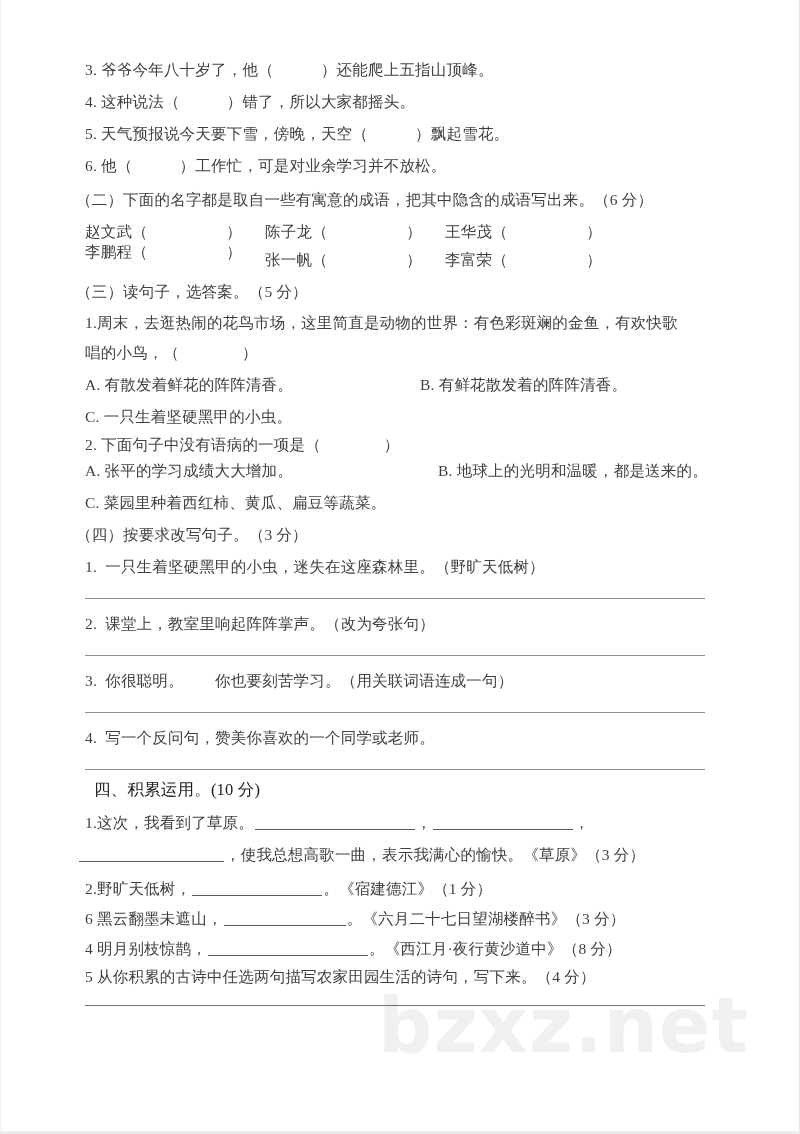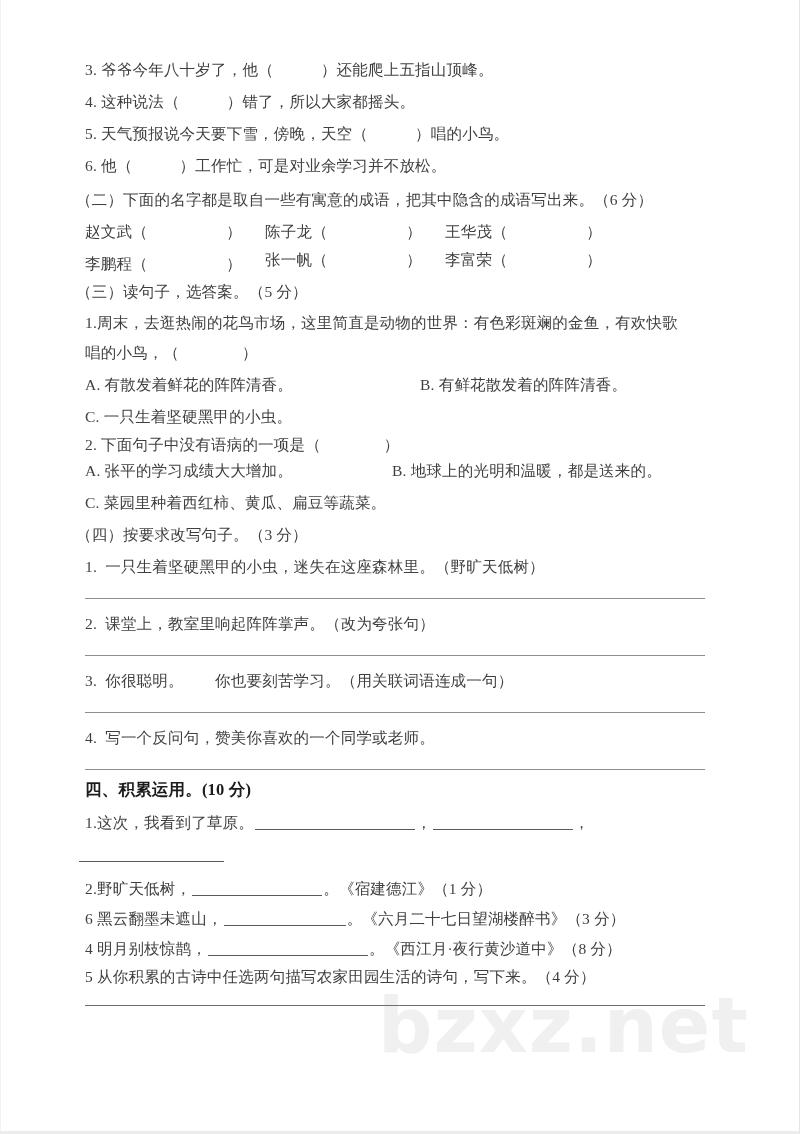--- a/index.html
+++ b/index.html
@@ -54,28 +54,29 @@
     color: #3f3f3f;
     font-size: 15.5px;
     line-height: 1;
     white-space: nowrap;
     letter-spacing: 0.2px;
   }
   .ln.ind {
     left: 76px;
   }
   .bold {
-    font-weight: bold;
+    font-weight: normal;
     color: #1c1c1c;
     font-size: 16.5px;
+    margin-left: 9px;
   }
   .col2 { left: 265px; }
   .col3 { left: 445px; }
   .optB { left: 420px; }
-  .optB2 { left: 392px; }
+  .optB2 { left: 438px; }
 
   
   .rule {
     position: absolute;
     left: 85px;
     width: 620px;
     height: 0;
     border-top: 1.3px solid #8d8d8d;
     z-index: 2;
   }
@@ -103,34 +104,34 @@
     <div class="ln" style="top:62px">
       <span>3.</span>
       <span>爷爷今年八十岁了，他（　　　）还能爬上五指山顶峰。</span>
     </div>
     <div class="ln" style="top:94px">
       <span>4.</span>
       <span>这种说法（　　　）错了，所以大家都摇头。</span>
     </div>
     <div class="ln" style="top:126px">
       <span>5.</span>
-      <span>天气预报说今天要下雪，傍晚，天空（　　　）唱的小鸟。</span>
+      <span>天气预报说今天要下雪，傍晚，天空（　　　）飘起雪花。</span>
     </div>
     <div class="ln" style="top:158px">
       <span>6.</span>
       <span>他（　　　）工作忙，可是对业余学习并不放松。</span>
     </div>
 
     <div class="ln ind" style="top:192px">（二）下面的名字都是取自一些有寓意的成语，把其中隐含的成语写出来。（6 分）</div>
 
     <div class="ln" style="top:224px">赵文武（　　　　　）</div>
     <div class="ln col2" style="top:224px">陈子龙（　　　　　）</div>
     <div class="ln col3" style="top:224px">王华茂（　　　　　）</div>
 
-    <div class="ln" style="top:256px">李鹏程（　　　　　）</div>
+    <div class="ln" style="top:244px">李鹏程（　　　　　）</div>
     <div class="ln col2" style="top:252px">张一帆（　　　　　）</div>
     <div class="ln col3" style="top:252px">李富荣（　　　　　）</div>
 
     <div class="ln ind" style="top:284px">（三）读句子，选答案。（5 分）</div>
 
     <div class="ln" style="top:315px">1.周末，去逛热闹的花鸟市场，这里简直是动物的世界：有色彩斑斓的金鱼，有欢快歌</div>
     <div class="ln" style="top:345px">唱的小鸟，（　　　　）</div>
 
     <div class="ln" style="top:377px">A. 有散发着鲜花的阵阵清香。</div>
     <div class="ln optB" style="top:377px">B. 有鲜花散发着的阵阵清香。</div>
@@ -166,21 +167,21 @@
       <span>写一个反问句，赞美你喜欢的一个同学或老师。</span>
     </div>
     <div class="rule" style="top:769px"></div>
 
     <div class="ln bold" style="top:782px">四、积累运用。(10 分)</div>
 
     <div class="ln" style="top:813px">
       <span>1.这次，我看到了草原。</span><span class="blank" style="width:160px"></span><span>，</span><span class="blank" style="width:140px"></span><span>，</span>
     </div>
     <div class="ln" style="top:845px;left:78px">
-      <span class="blank" style="width:145px"></span>
+      <span class="blank" style="width:145px"></span><span>，使我总想高歌一曲，表示我满心的愉快。《草原》（3 分）</span>
     </div>
 
     <div class="ln" style="top:879px">
       <span>2.野旷天低树，</span><span class="blank" style="width:130px"></span><span>。《宿建德江》（1 分）</span>
     </div>
 
     <div class="ln" style="top:909px">
       <span>6  黑云翻墨未遮山，</span><span class="blank" style="width:122px"></span><span>。《六月二十七日望湖楼醉书》（3 分）</span>
     </div>
 

